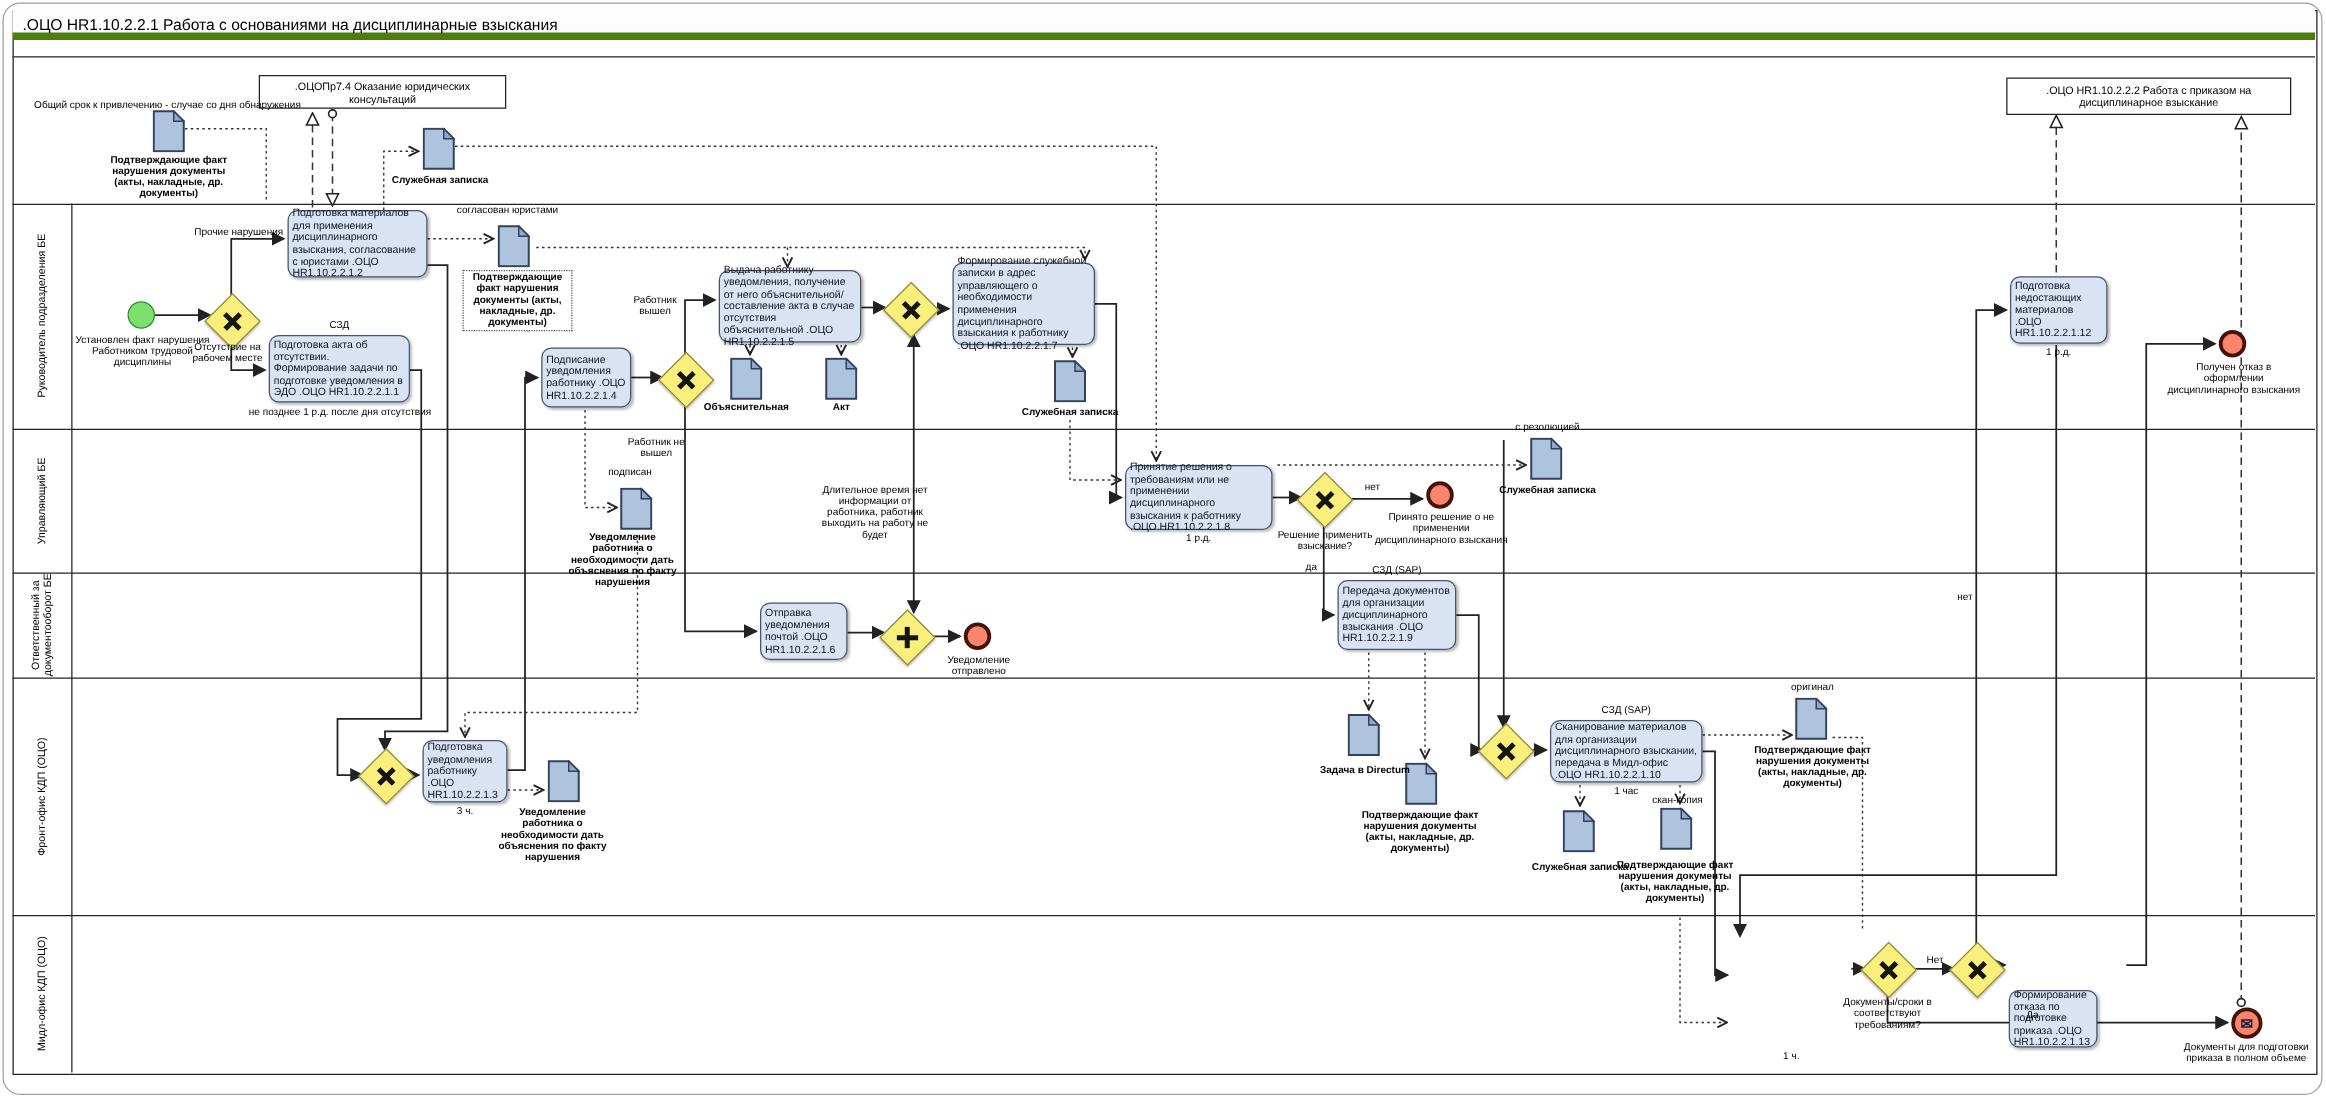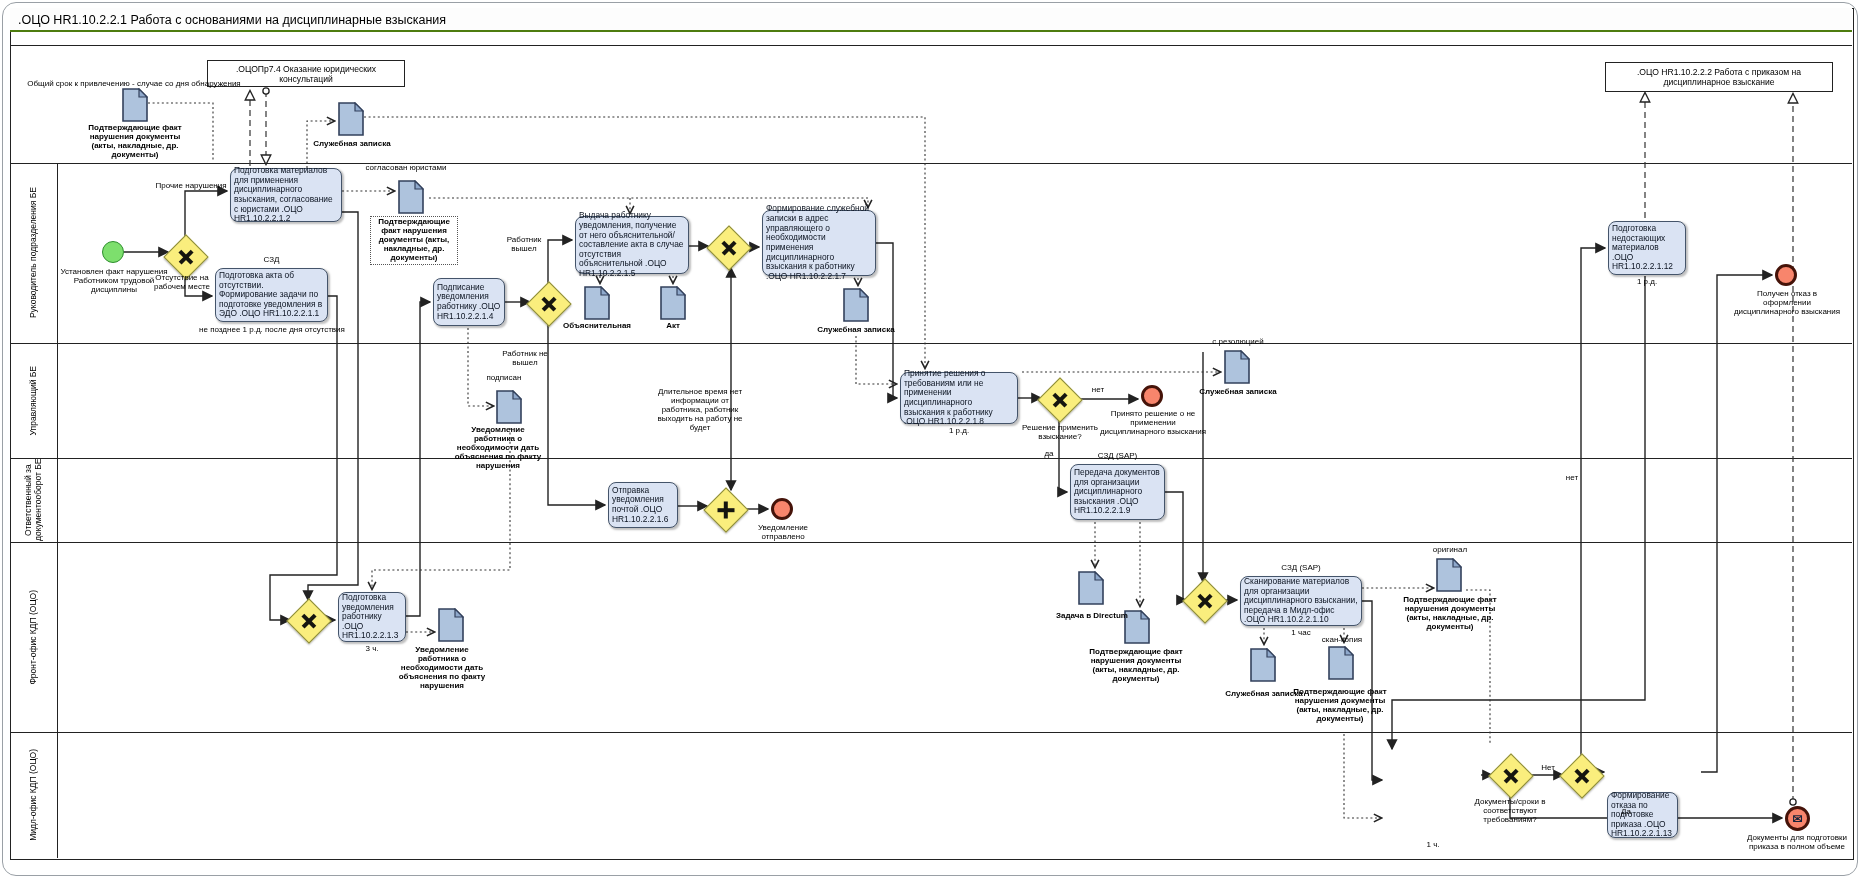--- a/index.html
+++ b/index.html
@@ -1,19 +1,19 @@
 <!DOCTYPE html>
 <html><head>
 <meta charset="utf-8">
 <style>
   html,body{margin:0;padding:0;background:#fff;font-family:"Liberation Sans",sans-serif;}
   .canvas{position:relative;width:1861px;height:879px;background:#fff;overflow:hidden;}
   .outer{position:absolute;left:2px;top:2px;width:1854px;height:872px;border:1.5px solid #9aa0a6;border-radius:14px;z-index:0;}
   .pool{position:absolute;left:10px;top:8px;width:1842px;height:850px;border:1px solid #222;z-index:0;}
-  .titlebar{position:absolute;left:10px;top:8px;width:1842px;height:24px;border-bottom:2px solid #4d7c0f;font-size:12.5px;line-height:24px;padding-left:8px;box-sizing:border-box;background:#fdfdfd;z-index:2;}
+  .titlebar{position:absolute;left:10px;top:8px;width:1842px;height:24px;border-bottom:6px solid #4d7c0f;font-size:12.5px;line-height:24px;padding-left:8px;box-sizing:border-box;background:#fdfdfd;z-index:2;}
   .subband{position:absolute;left:10px;top:32px;width:1842px;height:13px;border-bottom:1px solid #222;z-index:1;}
   .hline{position:absolute;left:10px;width:1842px;height:0;border-top:1px solid #222;z-index:1;}
   .vsep{position:absolute;left:57px;top:163px;height:695px;width:0;border-left:1px solid #222;z-index:1;}
   .lane-label{position:absolute;left:10px;width:47px;display:flex;align-items:center;justify-content:center;z-index:2;}
   .lane-label span{writing-mode:vertical-rl;transform:rotate(180deg);font-size:8.5px;text-align:center;line-height:1.15;word-break:break-word;max-height:100%;}
   svg.wires{position:absolute;left:0;top:0;z-index:1;}
   .sf{fill:none;stroke:#222;stroke-width:1.4;}
   .mf{fill:none;stroke:#333;stroke-width:1.2;stroke-dasharray:6 4;}
   .af{fill:none;stroke:#333;stroke-width:1.1;stroke-dasharray:2 2.6;}
   .task{position:absolute;background:#dae3f3;border:1.3px solid #44546a;border-radius:8px;display:flex;align-items:center;justify-content:center;text-align:left;font-size:8.4px;line-height:1.15;padding:2px 3px;box-sizing:border-box;z-index:2;color:#0b1320;box-shadow:1.5px 1.5px 2px rgba(0,0,0,.25);}

